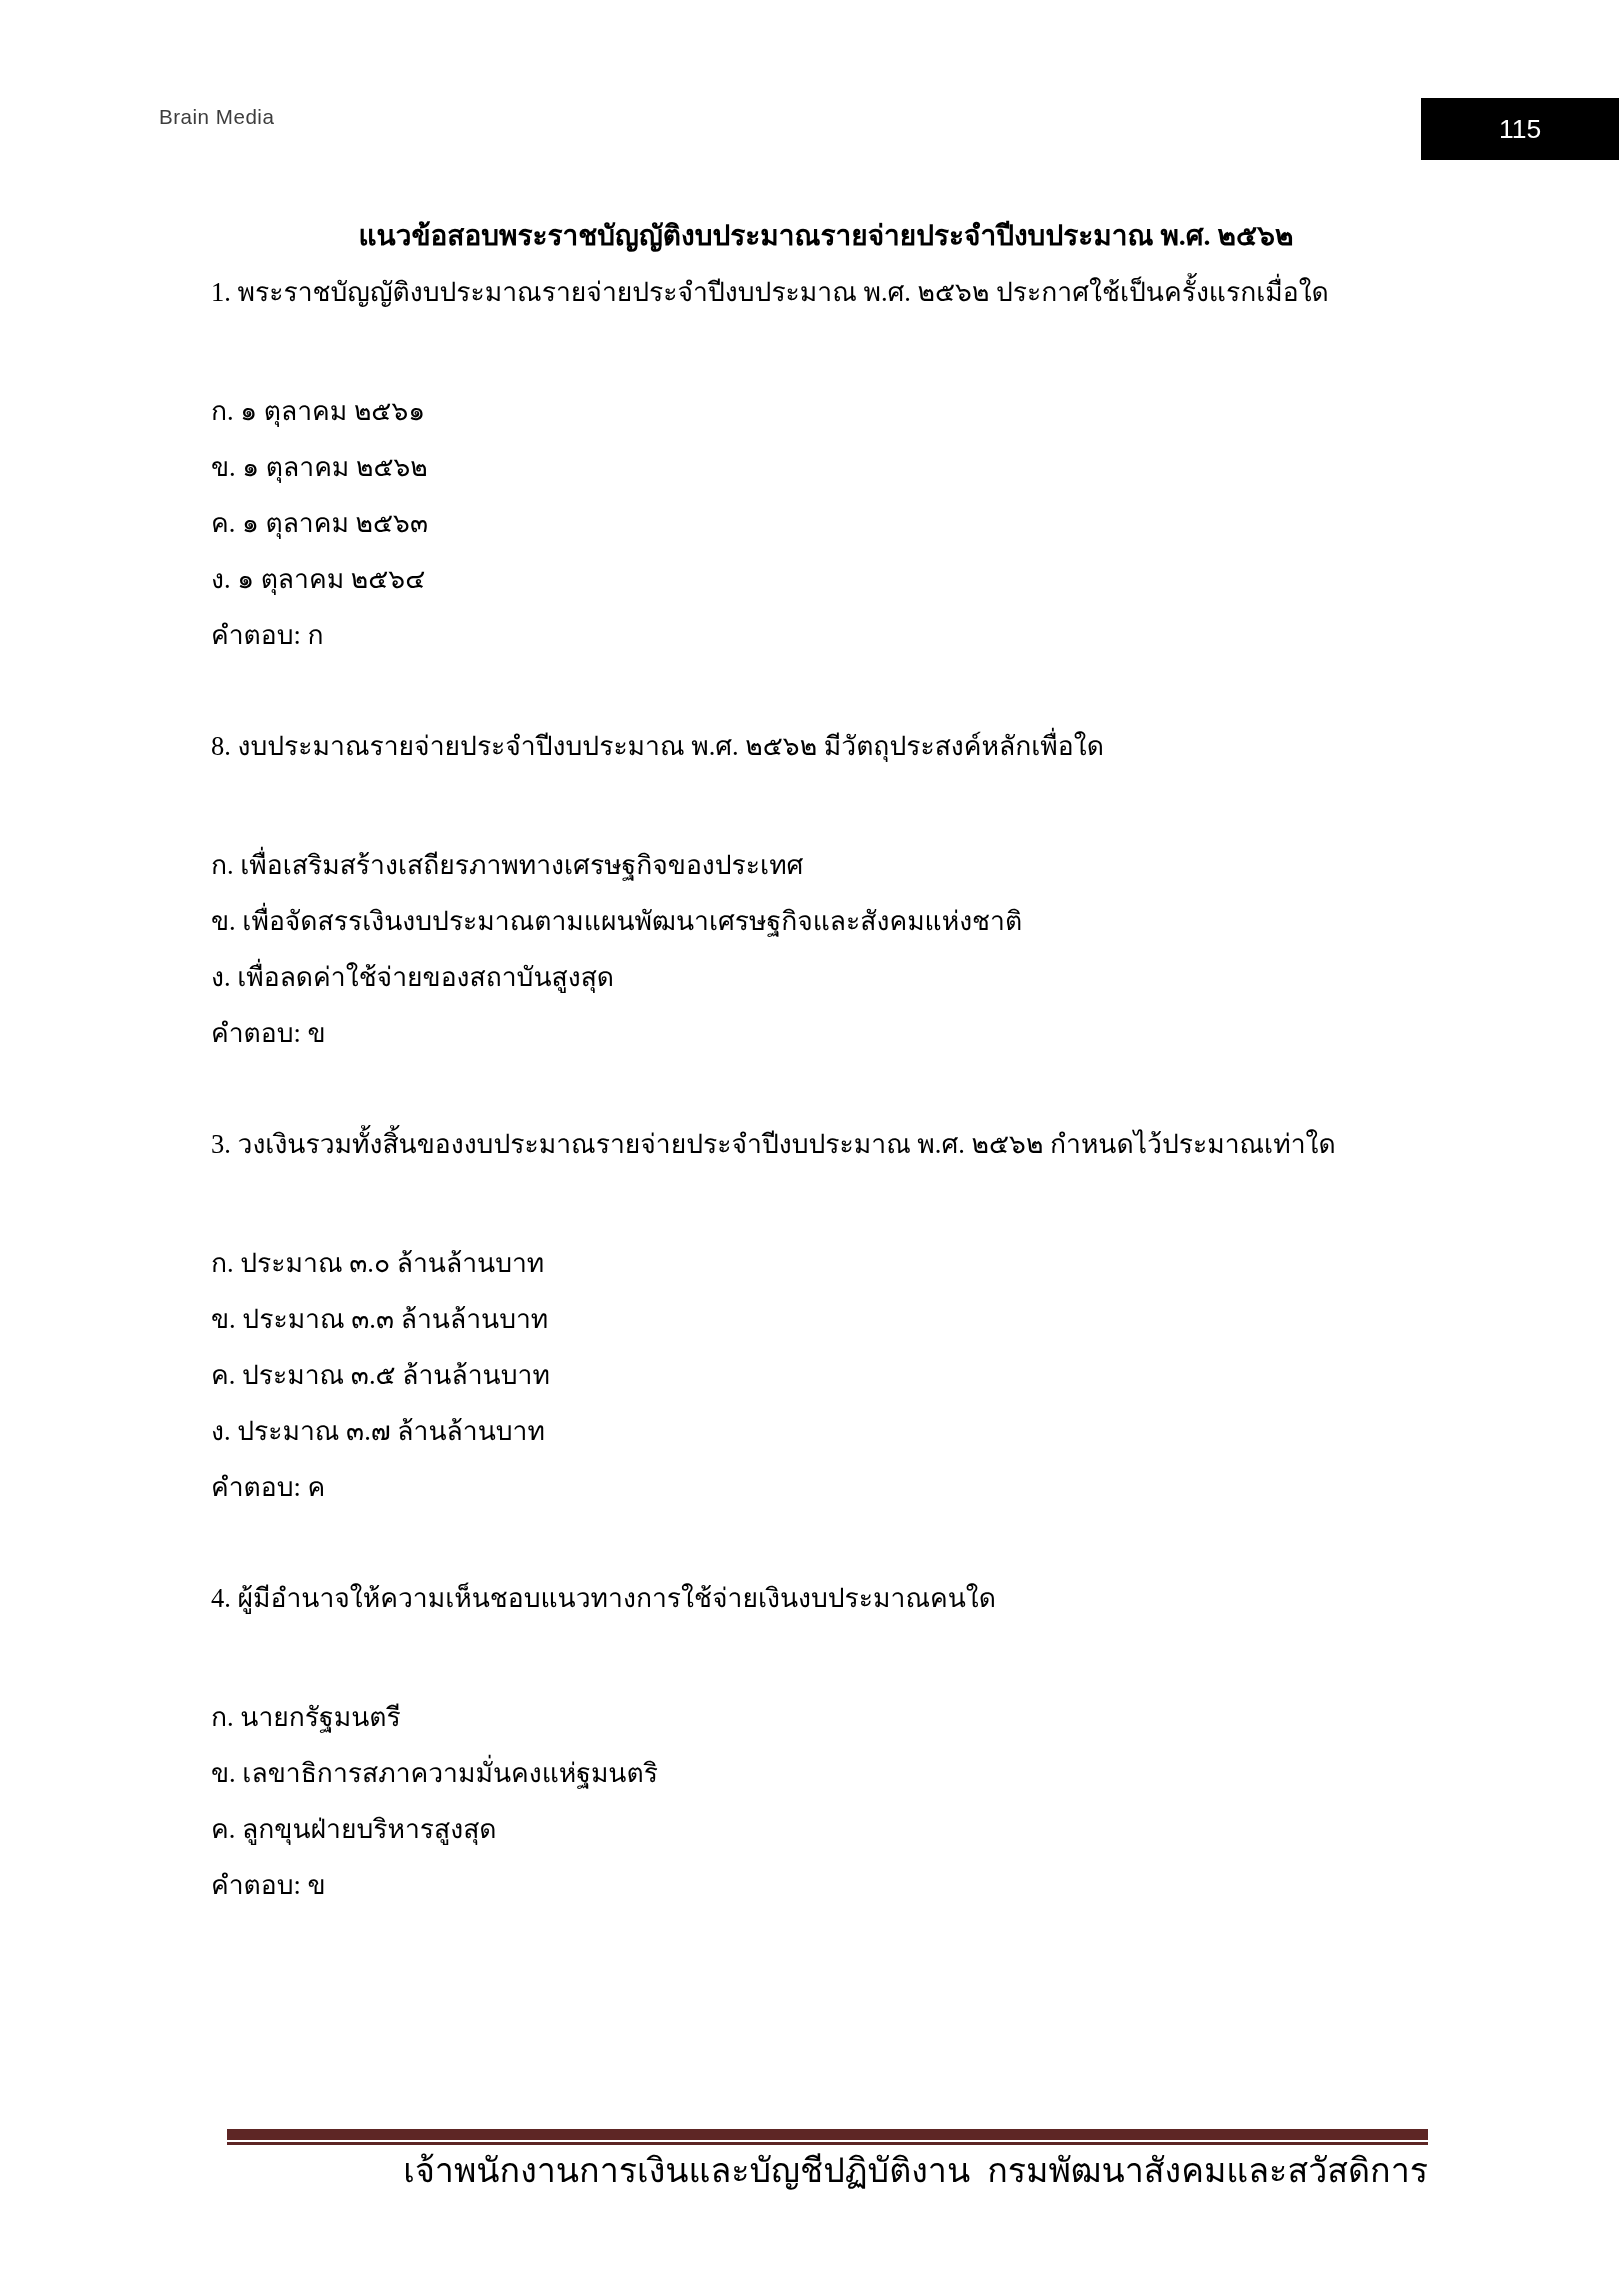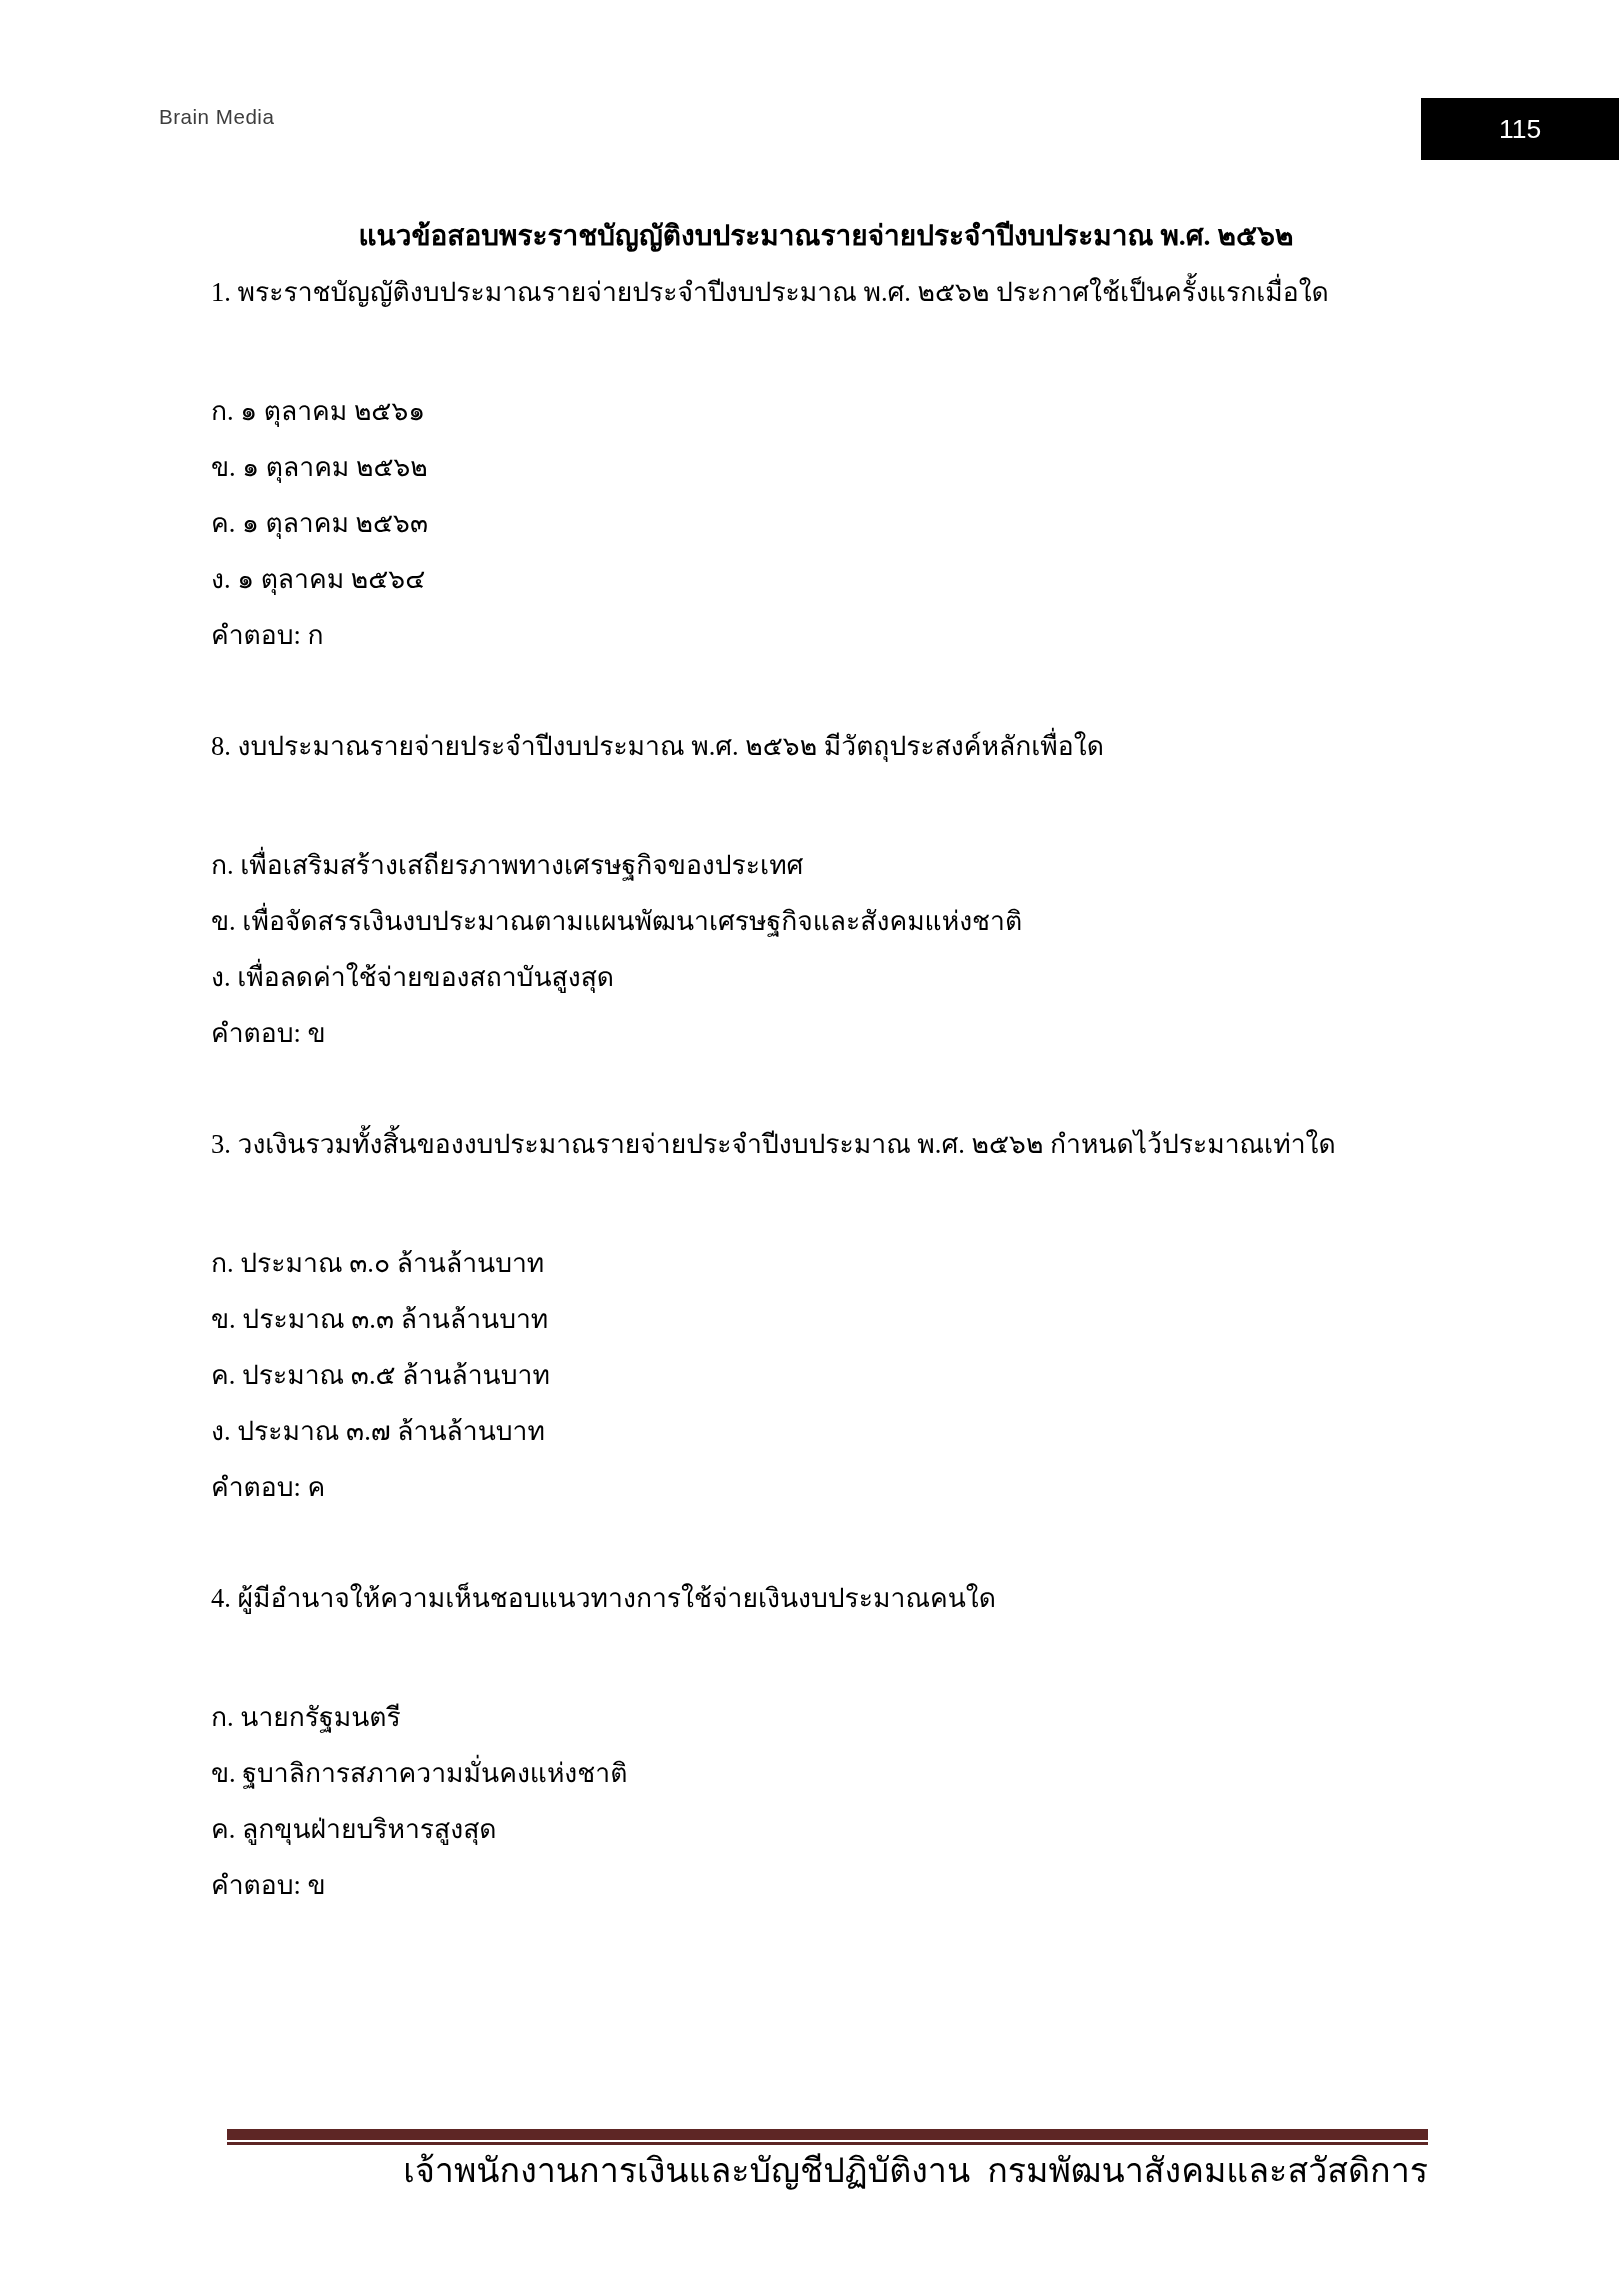--- a/index.html
+++ b/index.html
@@ -135,21 +135,21 @@
         <div class="line">ค. ประมาณ ๓.๕ ล้านล้านบาท</div>
         <div class="line">ง. ประมาณ ๓.๗ ล้านล้านบาท</div>
       </div>
       <div class="line">คำตอบ: ค</div>
     </section>
 
     <section class="question">
       <div class="line">4. ผู้มีอำนาจให้ความเห็นชอบแนวทางการใช้จ่ายเงินงบประมาณคนใด</div>
       <div class="choices">
         <div class="line">ก. นายกรัฐมนตรี</div>
-        <div class="line">ข. ฐบาลิการสภาความมั่นคงแห่งชาติ</div>
+        <div class="line">ข. เลขาธิการสภาความมั่นคงแห่ฐมนตริ</div>
         <div class="line">ค. ลูกขุนฝ่ายบริหารสูงสุด</div>
       </div>
       <div class="line">คำตอบ: ข</div>
     </section>
 
   </div>
 
   <div class="footer-rule">
     <div class="thick"></div>
     <div class="thin"></div>

